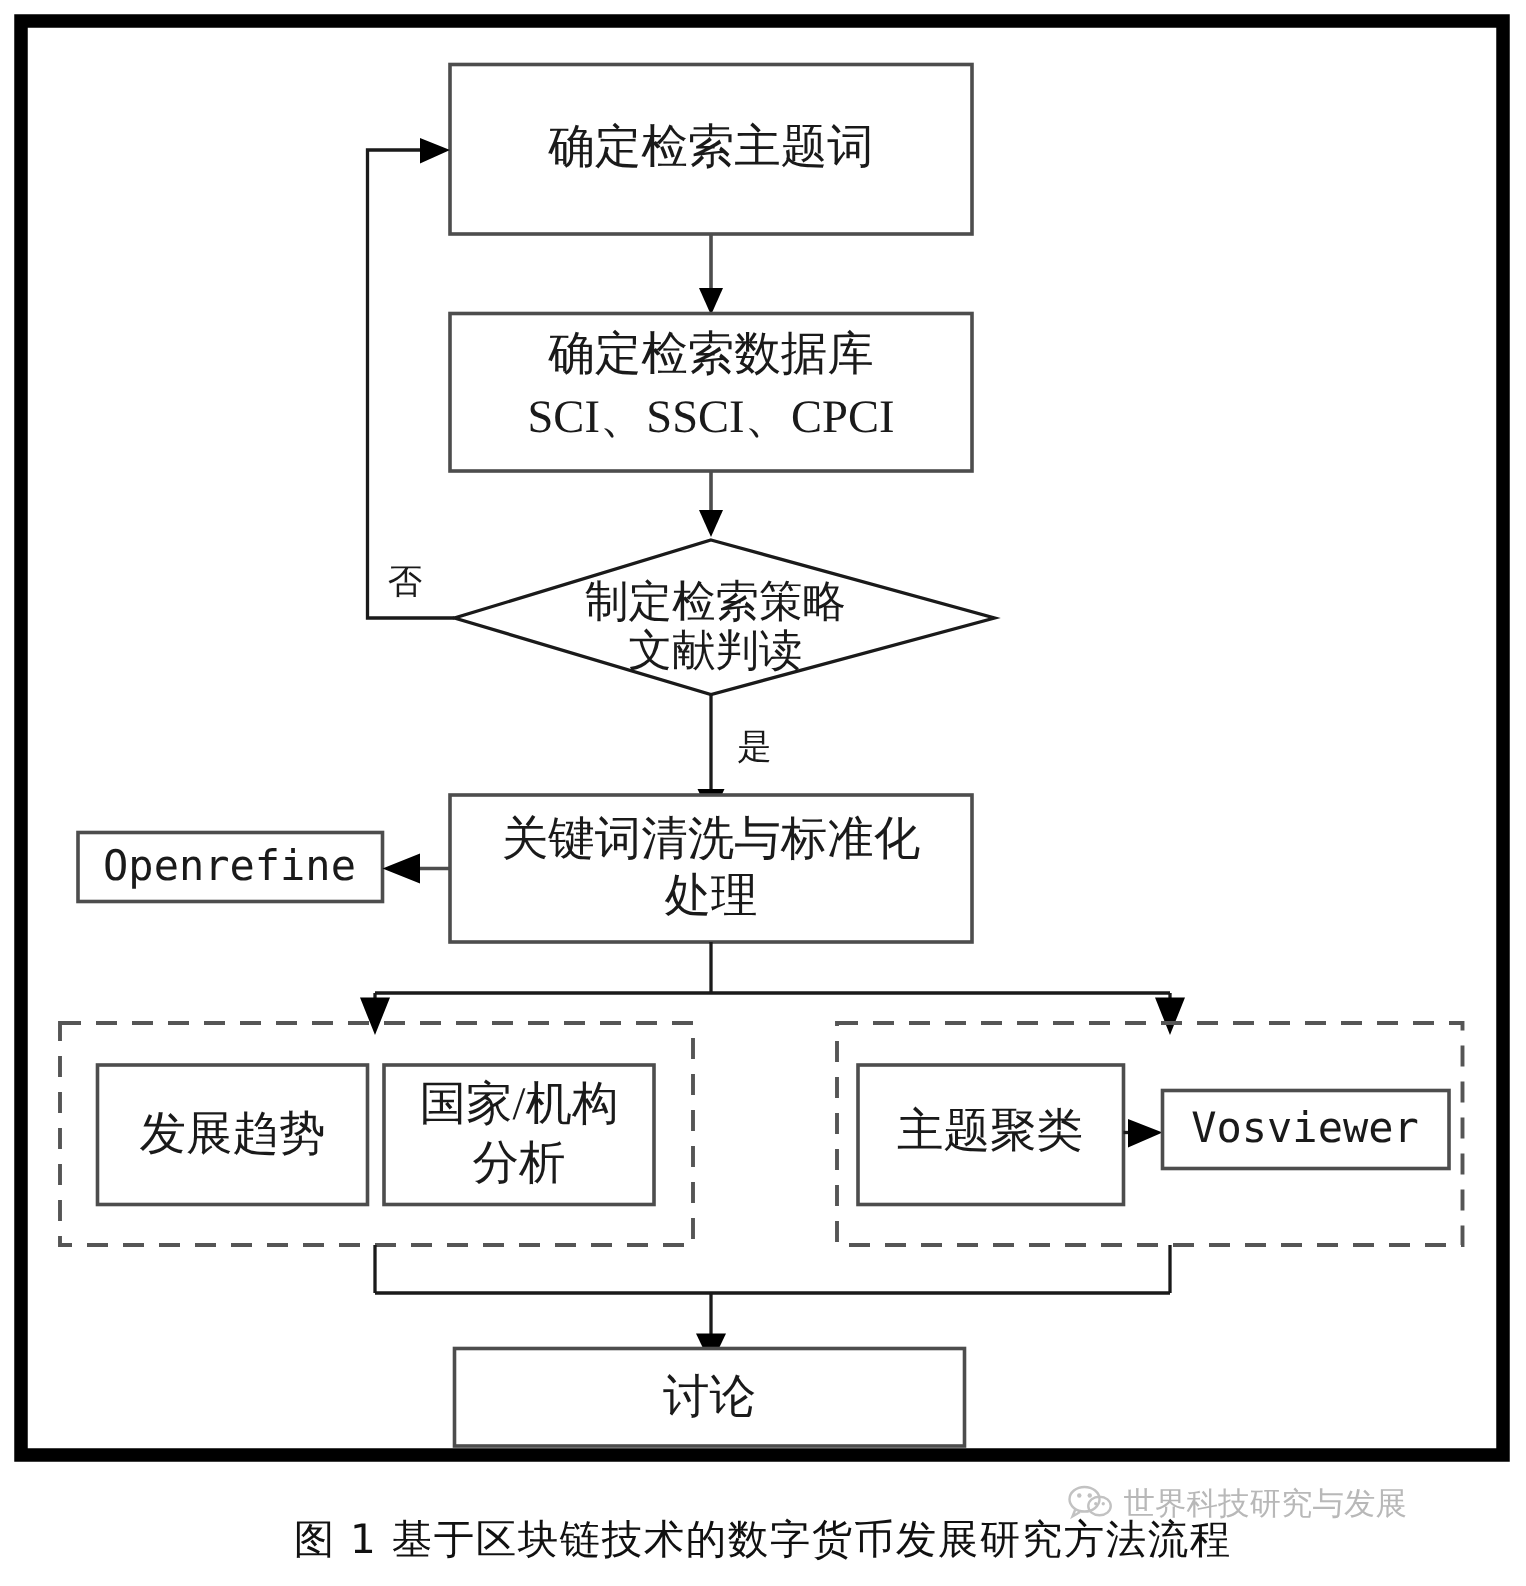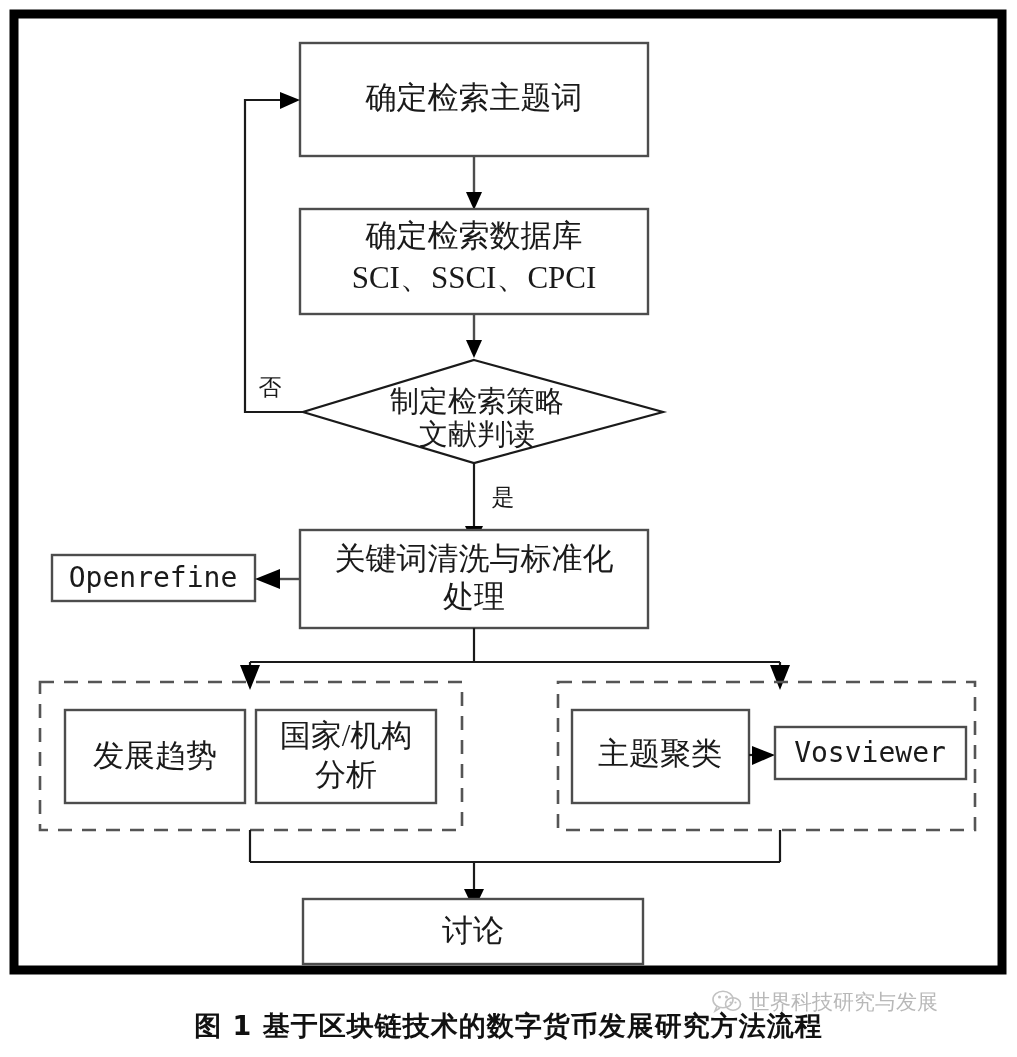--- a/index.html
+++ b/index.html
@@ -86,21 +86,21 @@
     dominant-baseline: middle;
   }
   .caption {
     position: absolute;
     left: 0;
     top: 1008px;
     width: 1017px;
     text-align: center;
     font-family: "DejaVu Sans", "Liberation Sans", sans-serif;
     font-size: 27px;
-    font-weight: bold;
+    font-weight: normal;
     color: #111111;
     letter-spacing: 1px;
     white-space: nowrap;
   }
   .watermark {
     position: absolute;
     left: 712px;
     top: 988px;
     display: flex;
     align-items: center;

